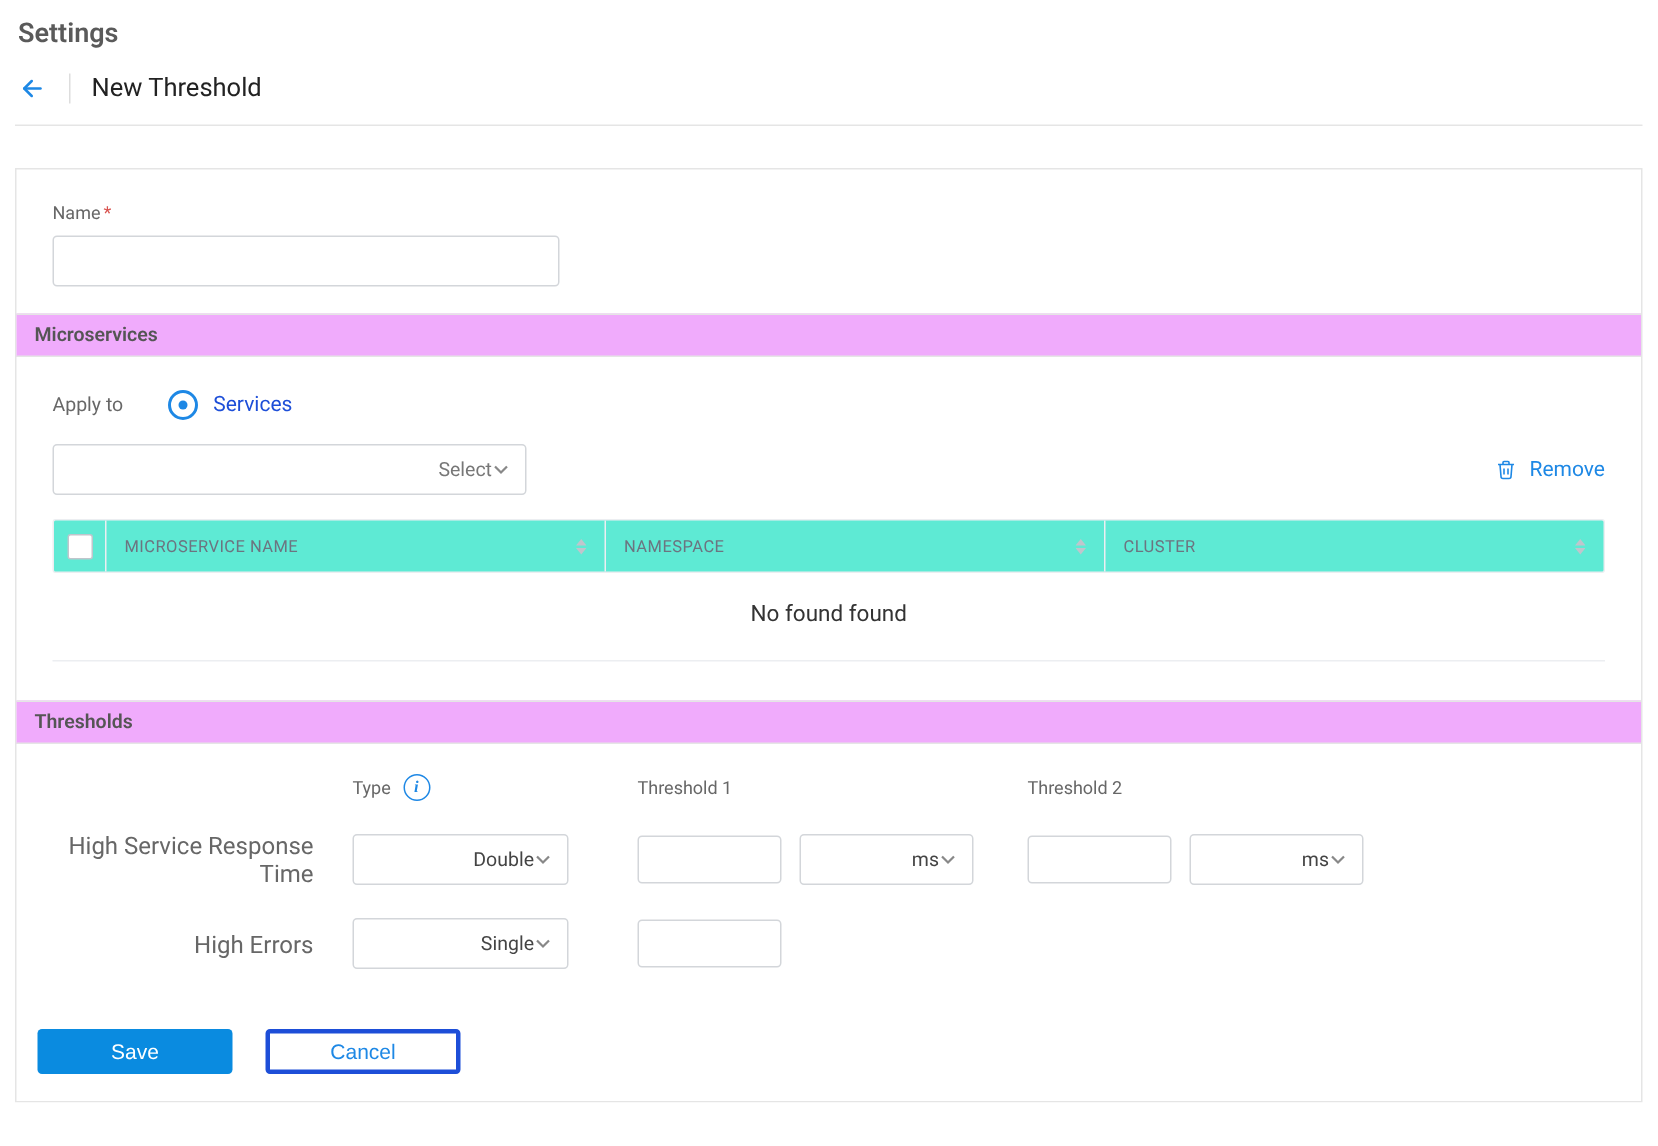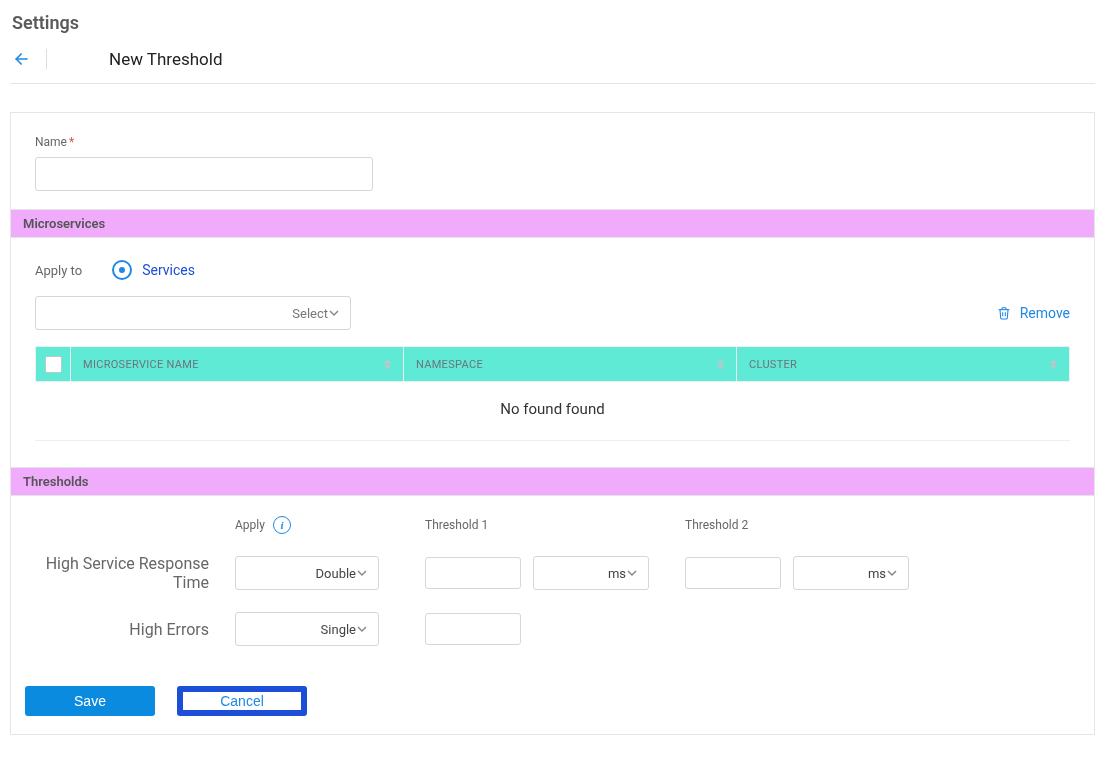--- a/index.html
+++ b/index.html
@@ -35,21 +35,20 @@
   }
   .bc-divider {
     width: 1px;
     height: 20px;
     background: #ddd;
     margin: 0 14px 0 4px;
   }
   .bc-title {
     font-size: 17px;
     color: #222;
-    margin-left: 48px;
   }
 
   .panel {
     border: 1px solid #e5e5e5;
     margin-top: 28px;
     background: #fff;
   }
 
   .field-block {
     padding: 22px 24px 18px 24px;
@@ -265,21 +264,21 @@
     box-sizing: border-box;
   }
   .btn-primary {
     background: #0a8be0;
     color: #fff;
     border: none;
   }
   .btn-secondary {
     background: #fff;
     color: #1e88e5;
-    border: 6px solid #1d4ed8;
+    border: 3px solid #1d4ed8;
   }
 </style>
 </head>
 <body>
 
 <div class="page">
   <div class="page-title">Settings</div>
 
   <div class="breadcrumb-bar">
     <span class="back-icon">
@@ -373,21 +372,21 @@
     </div>
 
     <div class="section-header">Thresholds</div>
 
     <div class="thresholds-body">
       <div class="th-grid">
 
         <div></div>
         <div class="th-head-row">
           <span class="col-label">
-            <span>Apply</span>
+            <span>Type</span>
             <span class="info-icon">i</span>
           </span>
         </div>
         <div class="th-head-row">
             <span class="col-label">Threshold 1</span>
           </div>
         <div class="th-head-row">
             <span class="col-label">Threshold 2</span>
           </div>
 

